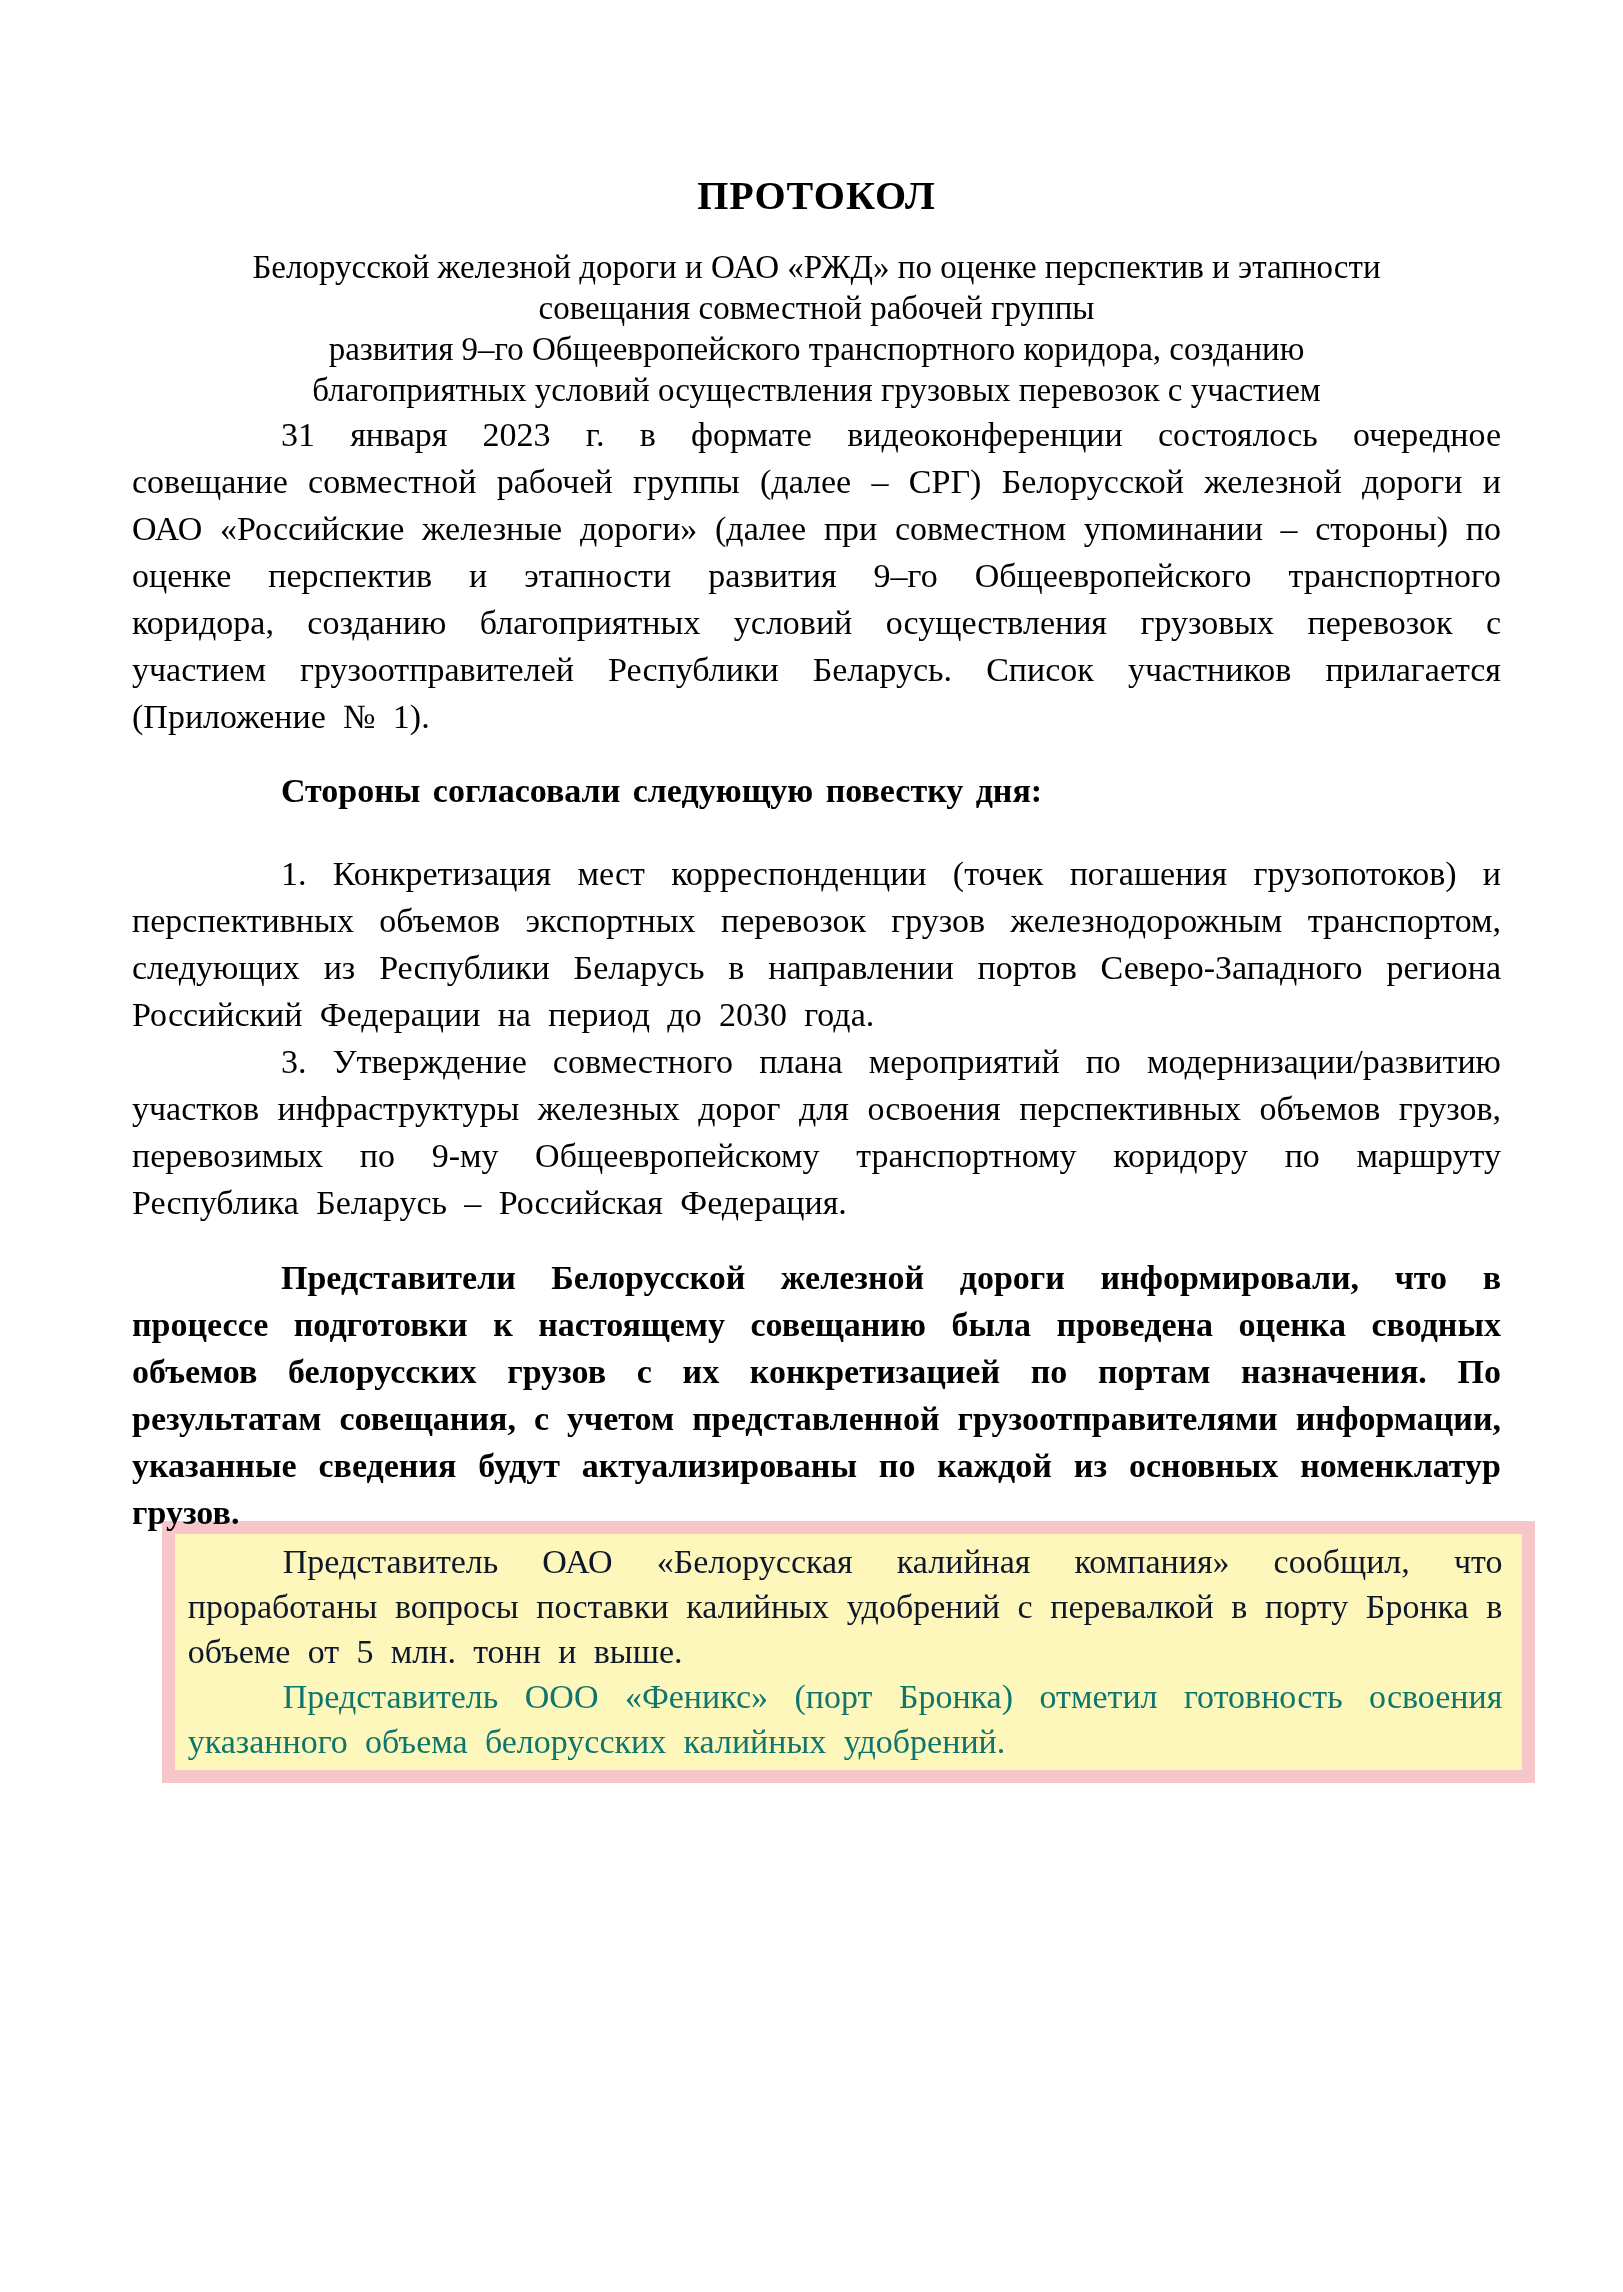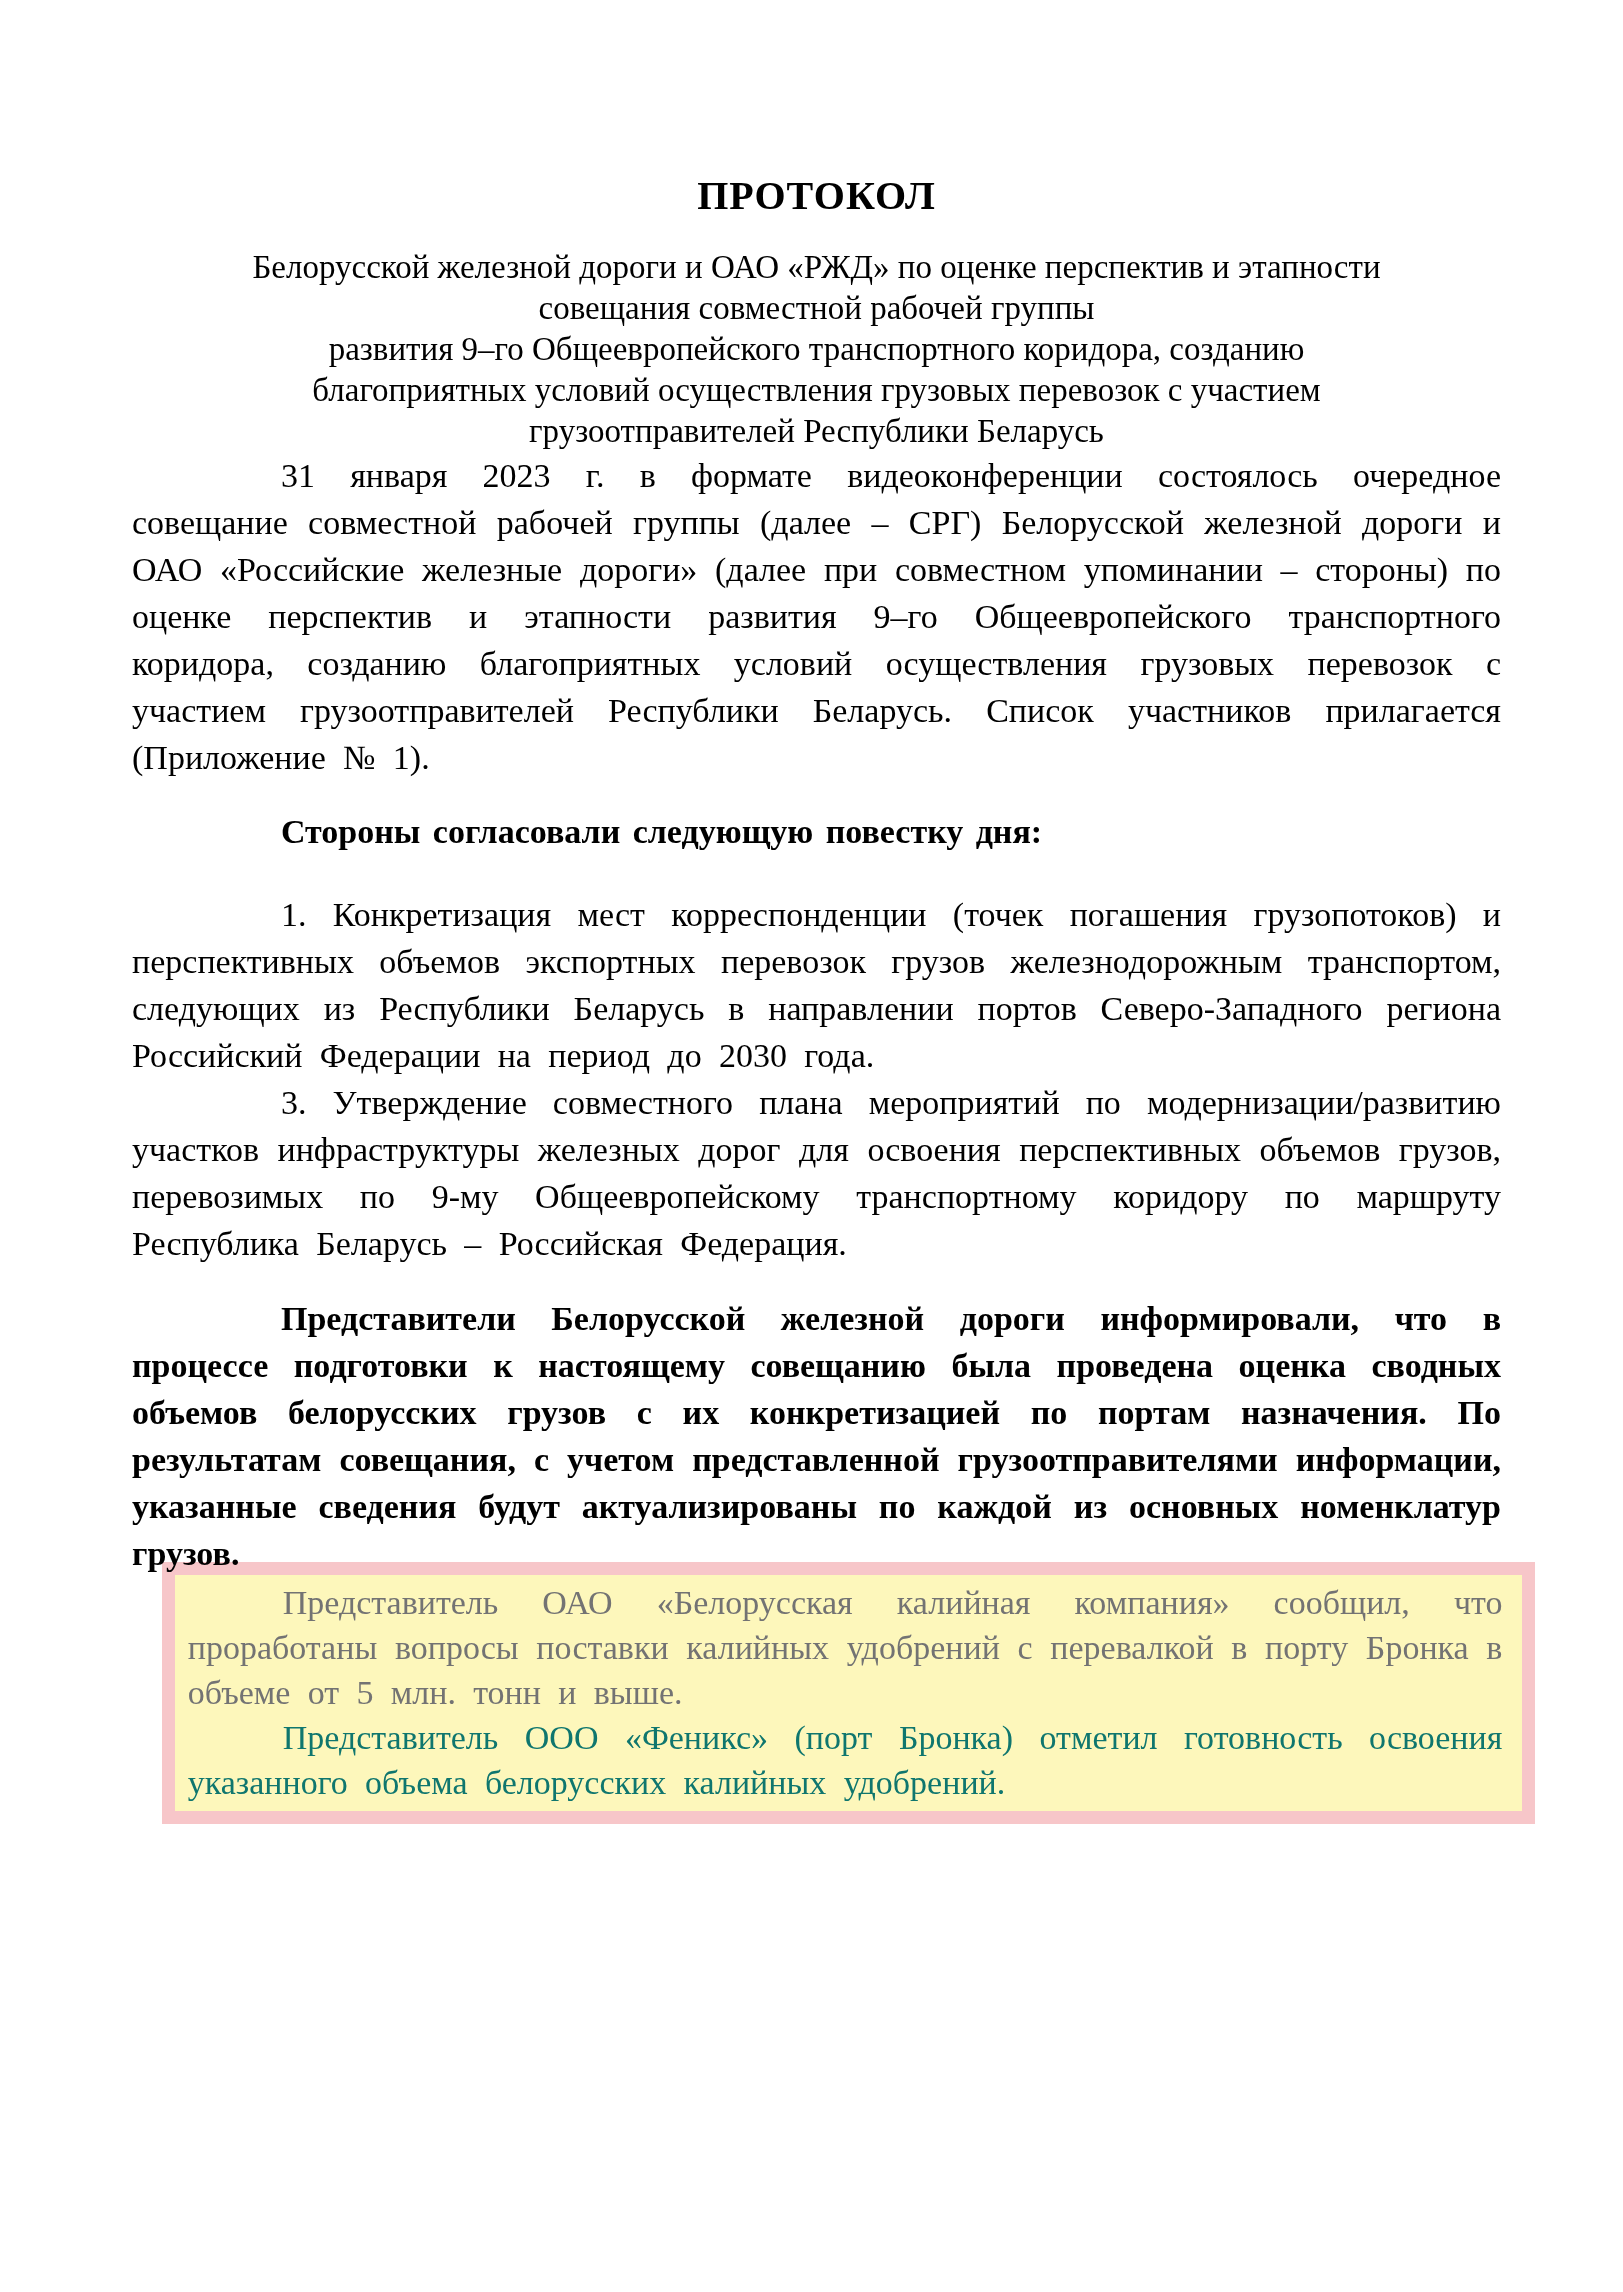--- a/index.html
+++ b/index.html
@@ -75,33 +75,32 @@
 
 <div class="page" style="background: rgb(255, 255, 255); color: rgb(0, 0, 0);">
 
   <h1 class="title">ПРОТОКОЛ</h1>
 
   <div class="subtitle">
     <div class="subtitle-line">Белорусской железной дороги и ОАО «РЖД» по оценке перспектив и этапности</div>
     <div class="subtitle-line">совещания совместной рабочей группы</div>
     <div class="subtitle-line">развития 9–го Общеевропейского транспортного коридора, созданию</div>
     <div class="subtitle-line">благоприятных условий осуществления грузовых перевозок с участием</div>
-    <div class="subtitle-line">грузоотправителей Республики Беларусь</div>
   </div>
 
   <p class="body-para intro">31 января 2023 г. в формате видеоконференции состоялось очередное совещание совместной рабочей группы (далее – СРГ) Белорусской железной дороги и ОАО «Российские железные дороги» (далее при совместном упоминании – стороны) по оценке перспектив и этапности развития 9–го Общеевропейского транспортного коридора, созданию благоприятных условий осуществления грузовых перевозок с участием грузоотправителей Республики Беларусь. Список участников прилагается (Приложение № 1).</p>
 
   <p class="body-para agenda-heading">Стороны согласовали следующую повестку дня:</p>
 
   <p class="body-para agenda-item agenda-item-first">1. Конкретизация мест корреспонденции (точек погашения грузопотоков) и перспективных объемов экспортных перевозок грузов железнодорожным транспортом, следующих из Республики Беларусь в направлении портов Северо-Западного региона Российский Федерации на период до 2030 года.</p>
 
 
   <p class="body-para agenda-item">3. Утверждение совместного плана мероприятий по модернизации/развитию участков инфраструктуры железных дорог для освоения перспективных объемов грузов, перевозимых по 9-му Общеевропейскому транспортному коридору по маршруту Республика Беларусь – Российская Федерация.</p>
 
   <p class="body-para info-para">Представители Белорусской железной дороги информировали, что в процессе подготовки к настоящему совещанию была проведена оценка сводных объемов белорусских грузов с их конкретизацией по портам назначения. По результатам совещания, с учетом представленной грузоотправителями информации, указанные сведения будут актуализированы по каждой из основных номенклатур грузов.</p>
 
   <div class="highlight-box" style="background: rgb(253, 247, 187); border-color: rgb(247, 198, 201);">
-    <p class="body-para box-para" style="color: #737373;">Представитель ОАО «Белорусская калийная компания» сообщил, что проработаны вопросы поставки калийных удобрений с перевалкой в порту Бронка в объеме от 5 млн. тонн и выше.</p>
+    <p class="body-para box-para" style="color: #0f172a;">Представитель ОАО «Белорусская калийная компания» сообщил, что проработаны вопросы поставки калийных удобрений с перевалкой в порту Бронка в объеме от 5 млн. тонн и выше.</p>
     <p class="body-para box-para" style="color: #0f766e;">Представитель ООО «Феникс» (порт Бронка) отметил готовность освоения указанного объема белорусских калийных удобрений.</p>
   </div>
 
 </div>
 
 
 </body></html>

